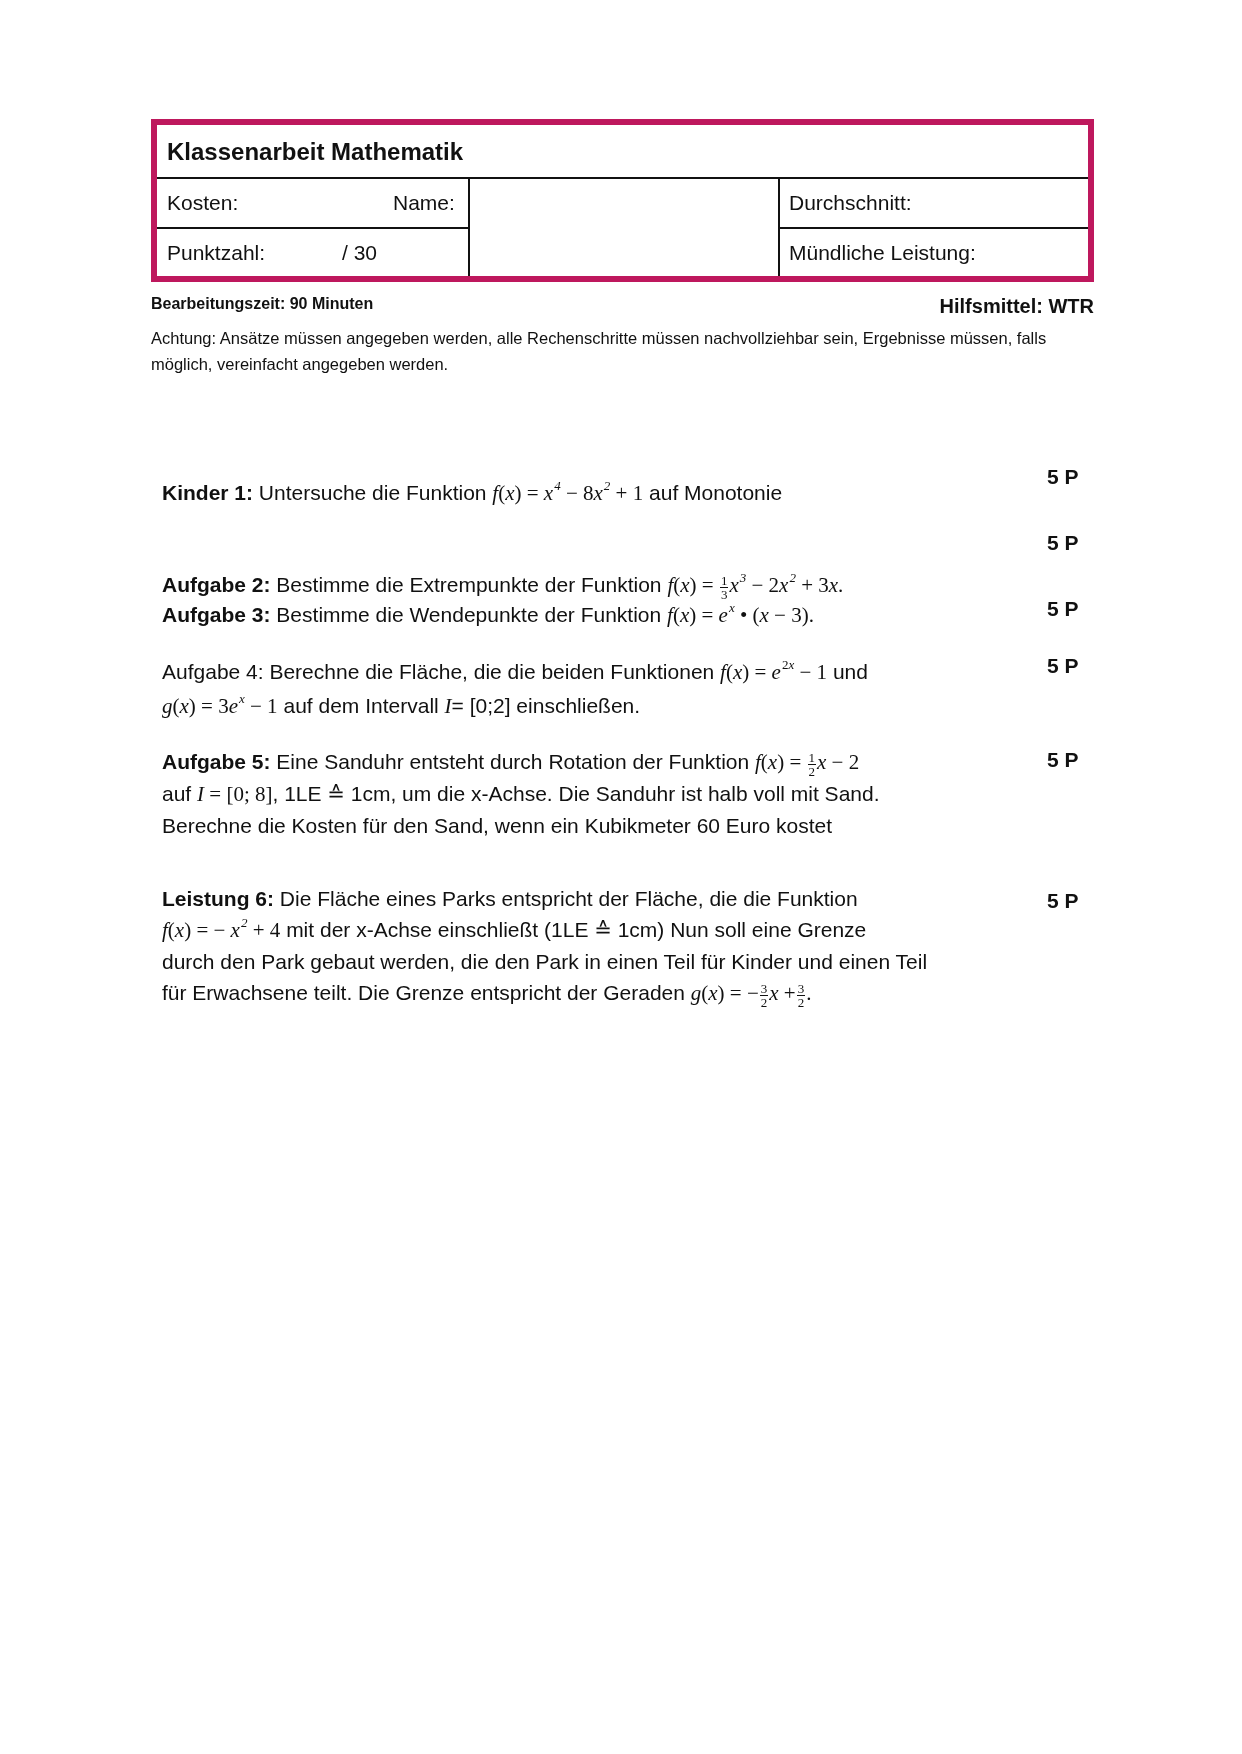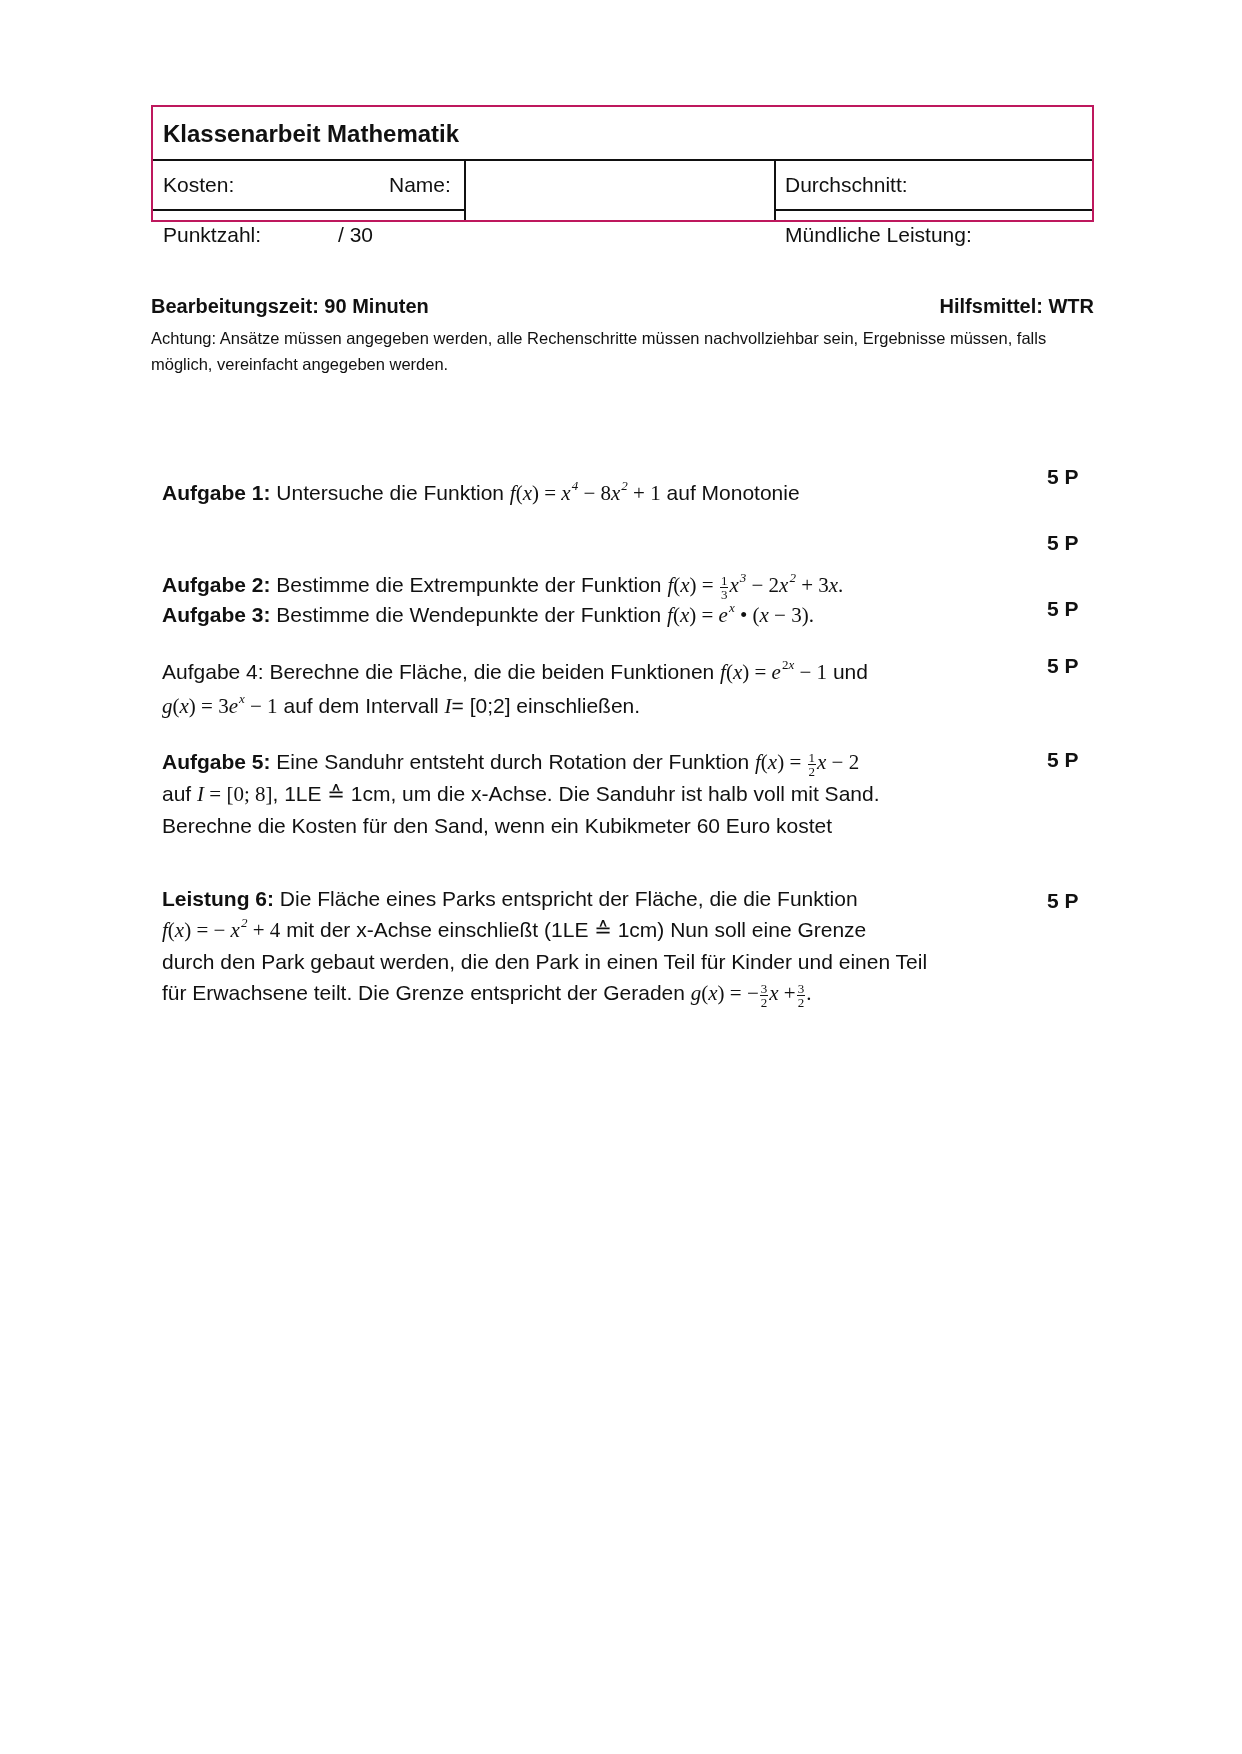--- a/index.html
+++ b/index.html
@@ -9,30 +9,30 @@
   }
   .math { font-family: "Liberation Serif", "DejaVu Serif", serif; font-style: italic; white-space: nowrap; }
   .math .up { font-style: normal; }
   .math sup { font-size: 13px; vertical-align: 10px; line-height: 0; margin-left: 1px; }
   .frac { display: inline-block; vertical-align: middle; text-align: center; font-style: normal; font-size: 13px; line-height: 13px; margin: 0 1px; }
   .frac .num { display: block; border-bottom: 1px solid #111; padding: 0 1px; }
   .frac .den { display: block; }
 
   
   .hdr {
-    position: absolute; left: 151px; top: 105px; width: 943px; height: 117px;
-    border: 2px solid #be185d; box-sizing: border-box;
+    position: absolute; left: 151px; top: 119px; width: 943px; height: 163px;
+    border: 6px solid #be185d; box-sizing: border-box;
   }
   .hdr .title-row { position: absolute; left: 0; top: 0; right: 0; height: 52px; border-bottom: 2px solid #111; }
   .hdr .title { position: absolute; left: 10px; top: 13px; font-size: 24px; font-weight: bold; }
   .hdr .vline { position: absolute; top: 52px; bottom: 0; width: 0; border-left: 2px solid #111; }
   .hdr .hline { position: absolute; height: 0; border-top: 2px solid #111; }
   .hdr .cell { position: absolute; font-size: 21px; }
 
-  .info-left { position: absolute; left: 151px; top: 295px; font-size: 20px; font-weight: bold; text-align: right; }
+  .info-left { position: absolute; left: 151px; top: 295px; font-size: 16px; font-weight: bold; text-align: right; }
   .info-right { position: absolute; right: 148px; top: 295px; font-size: 20px; font-weight: bold; }
   .notice { position: absolute; left: 151px; top: 325px; width: 940px; font-size: 16.5px; line-height: 26px; }
 
   .task { position: absolute; left: 162px; width: 850px; font-size: 21px; line-height: 34px; }
   .task b { font-weight: bold; }
   .pts { position: absolute; left: 1047px; font-size: 21px; font-weight: bold; }
 </style>
 </head>
 <body>
 
@@ -51,21 +51,21 @@
   <span class="cell" style="left:185px; top:116px;">/ 30</span>
   <span class="cell" style="left:632px; top:66px;">Durchschnitt:</span>
   <span class="cell" style="left:632px; top:116px;">Mündliche Leistung:</span>
 </div>
 
 <div class="info-left">Bearbeitungszeit: 90 Minuten</div>
 <div class="info-right">Hilfsmittel: WTR</div>
 <div class="notice">Achtung: Ansätze müssen angegeben werden, alle Rechenschritte müssen nachvollziehbar sein, Ergebnisse müssen, falls möglich, vereinfacht angegeben werden.</div>
 
 <div class="task" style="top:476px;">
-  <b>Aufgabe 1:</b>
+  <b>Kinder 1:</b>
   <span>Untersuche die Funktion</span>
   <span class="math">f<span class="up">(</span>x<span class="up">)</span> <span class="up">=</span> x<sup>4</sup> <span class="up">−</span> <span class="up">8</span>x<sup>2</sup> <span class="up">+ 1</span></span>
   <span>auf Monotonie</span>
 </div>
 <div class="pts" style="top:465px;">5 P</div>
 
 <div class="task" style="top:533px;margin-top:35px;">
   <b>Aufgabe 2:</b>
   <span>Bestimme die Extrempunkte der Funktion</span>
   <span class="math">f<span class="up">(</span>x<span class="up">)</span> <span class="up">=</span> <span class="frac"><span class="num">1</span><span class="den">3</span></span>x<sup>3</sup> <span class="up">−</span> <span class="up">2</span>x<sup>2</sup> <span class="up">+ 3</span>x<span class="up">.</span></span>

